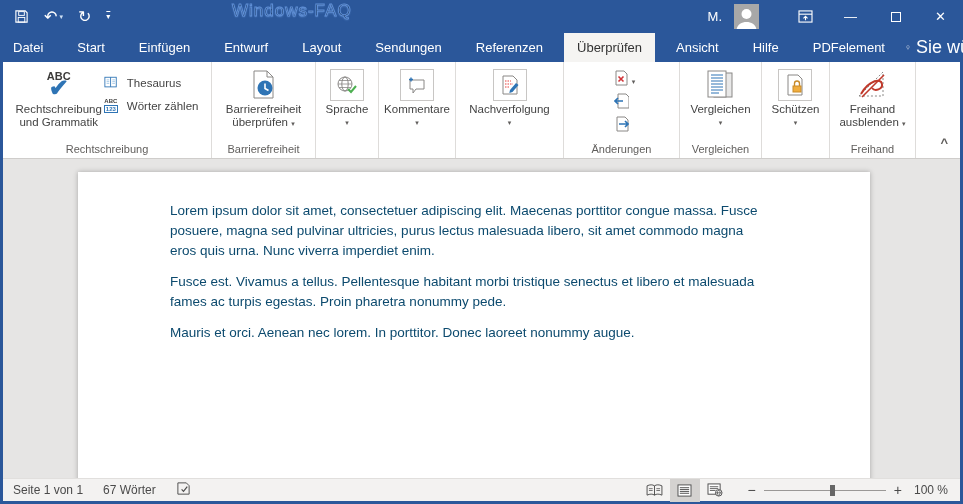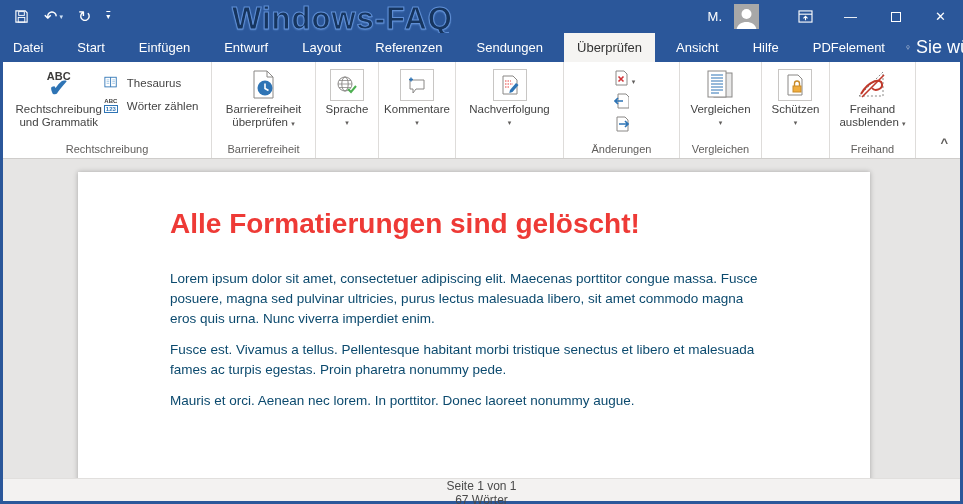--- a/index.html
+++ b/index.html
@@ -6,21 +6,21 @@
   html,body { width:963px; height:504px; overflow:hidden; }
   body { font-family:"Liberation Sans", sans-serif; background:#2b579a; }
   .window { position:relative; width:963px; height:504px; background:#2b579a; }
 
   
   .titlebar { position:absolute; top:0; left:0; width:963px; height:33px; background:#2b579a; color:#fff; }
   .qat { position:absolute; left:14px; top:0; height:33px; display:flex; align-items:center; gap:15px; }
   .qat .qbtn { color:#fff; font-size:16px; line-height:1; cursor:default; display:flex; align-items:center; }
   .qat .small-chev { font-size:7px; margin-left:2px; color:#cfe0f5; }
   .qat .overchev { font-size:8px; text-decoration:overline; }
-  .watermark { position:absolute; left:232px; top:1px; font-size:31px; font-weight:bold; letter-spacing:1px;
+  .watermark { position:absolute; left:232px; top:1px; font-size:17px; font-weight:normal; letter-spacing:1px;
     color:#16355f; -webkit-text-stroke:1px #5f8fd6; text-shadow:0 1px 2px rgba(120,170,240,.6); }
   .win-title { position:absolute; left:424px; top:0; line-height:33px; font-size:13px; color:#fff; }
   .tb-right { position:absolute; right:0; top:0; height:33px; display:flex; align-items:center; }
   .initials { font-size:13px; margin-right:12px; }
   .avatar { width:25px; height:25px; background:#a8a8a8; display:flex; align-items:flex-end; justify-content:center; overflow:hidden; margin-right:24px; }
   .winbtn { width:45px; height:33px; display:flex; align-items:center; justify-content:center; font-size:13px; color:#fff; }
   .maxbox { width:10px; height:10px; border:1px solid #fff; display:inline-block; }
 
   
   .tabrow { position:absolute; top:33px; left:0; width:963px; height:29px; background:#2b579a; display:flex; align-items:stretch; color:#fff; font-size:13px;gap:8px; }
@@ -53,21 +53,21 @@
   .collapse-chev { position:absolute; right:12px; bottom:8px; font-size:13px; font-weight:bold; color:#605e5c; }
 
   
   .canvas { position:absolute; top:159px; left:3px; width:957px; height:319px; background:#e6e5e4; overflow:hidden; }
   .page { position:absolute; left:75px; top:13px; width:792px; height:340px; background:#fff; box-shadow:0 0 5px rgba(0,0,0,.28); }
   .doc-heading { margin:36px 92px 0 92px; font-size:28px; line-height:32px; font-weight:bold; color:#ee3a36; white-space:nowrap; }
   .doc-body { margin:29px 100px 0 92px; font-size:13.5px; line-height:20px; color:#0c4a6e; }
   .doc-body p { margin-bottom:11px; }
 
   
-  .statusbar { position:absolute; bottom:3px; left:3px; width:957px; height:23px; background:#f3f2f1; border-top:1px solid #e1dfdd; display:flex; align-items:center; font-size:12px; color:#4a4a4a;flex-direction:column; }
+  .statusbar { position:absolute; bottom:3px; left:3px; width:957px; height:23px; background:#f3f2f1; border-top:1px solid #e1dfdd; display:flex; align-items:center; font-size:12px; color:#4a4a4a; }
   .sb-item { padding:0 10px; white-space:nowrap; }
   .sb-right { margin-left:auto; display:flex; align-items:center; }
   .viewbtn { width:30px; height:23px; display:flex; align-items:center; justify-content:center; }
   .viewbtn.selected { background:#d4d2d0; }
   .zoomctl { display:flex; align-items:center; margin:0 12px 0 18px; gap:8px; }
   .zoom-track { position:relative; width:122px; height:23px; }
   .zoom-track .line { position:absolute; top:11px; left:0; right:0; height:1px; background:#9a9896; }
   .zoom-track .thumb { position:absolute; top:6px; left:66px; width:5px; height:11px; background:#666; }
   .zoom-sign { font-size:14px; color:#4a4a4a; }
   .zoom-label { padding-right:12px; white-space:nowrap; }
@@ -124,22 +124,22 @@
         </span>
     </div>
   </div>
 
   <div class="tabrow">
     <div class="tab">Datei</div>
     <div class="tab">Start</div>
     <div class="tab">Einfügen</div>
     <div class="tab">Entwurf</div>
     <div class="tab">Layout</div>
+    <div class="tab">Sendungen</div>
     <div class="tab">Referenzen</div>
-    <div class="tab">Sendungen</div>
     <div class="tab selected">Überprüfen</div>
     <div class="tab">Ansicht</div>
     <div class="tab">Hilfe</div>
     <div class="tab">PDFelement</div>
     <div class="tabrow-right">
       <span class="tab-extra tellme">
         <svg width="13" height="17" viewBox="0 0 14 18">
             <circle cx="7" cy="7" r="5" fill="none" stroke="#fff" stroke-width="1.2"></circle>
             <path d="M5 13h4 M5.5 15.5h3" stroke="#fff" stroke-width="1.2"></path>
           </svg>
@@ -329,21 +329,20 @@
       <div class="g-label">Freihand</div>
     </div>
 
     <div class="collapse-area">
       <span class="collapse-chev">^</span>
     </div>
   </div>
 
   <div class="canvas">
     <div class="page">
-      <div class="doc-heading">Alle Formatierungen sind gelöscht!</div>
       <div class="doc-body">
         <p>Lorem ipsum dolor sit amet, consectetuer adipiscing elit. Maecenas porttitor congue massa. Fusce posuere, magna sed pulvinar ultricies, purus lectus malesuada libero, sit amet commodo magna eros quis urna. Nunc viverra imperdiet enim.</p>
         <p>Fusce est. Vivamus a tellus. Pellentesque habitant morbi tristique senectus et libero et malesuada fames ac turpis egestas. Proin pharetra nonummy pede.</p>
         <p>Mauris et orci. Aenean nec lorem. In porttitor. Donec laoreet nonummy augue.</p>
       </div>
     </div>
   </div>
 
   <div class="statusbar">
     <span class="sb-item">Seite 1 von 1</span>

